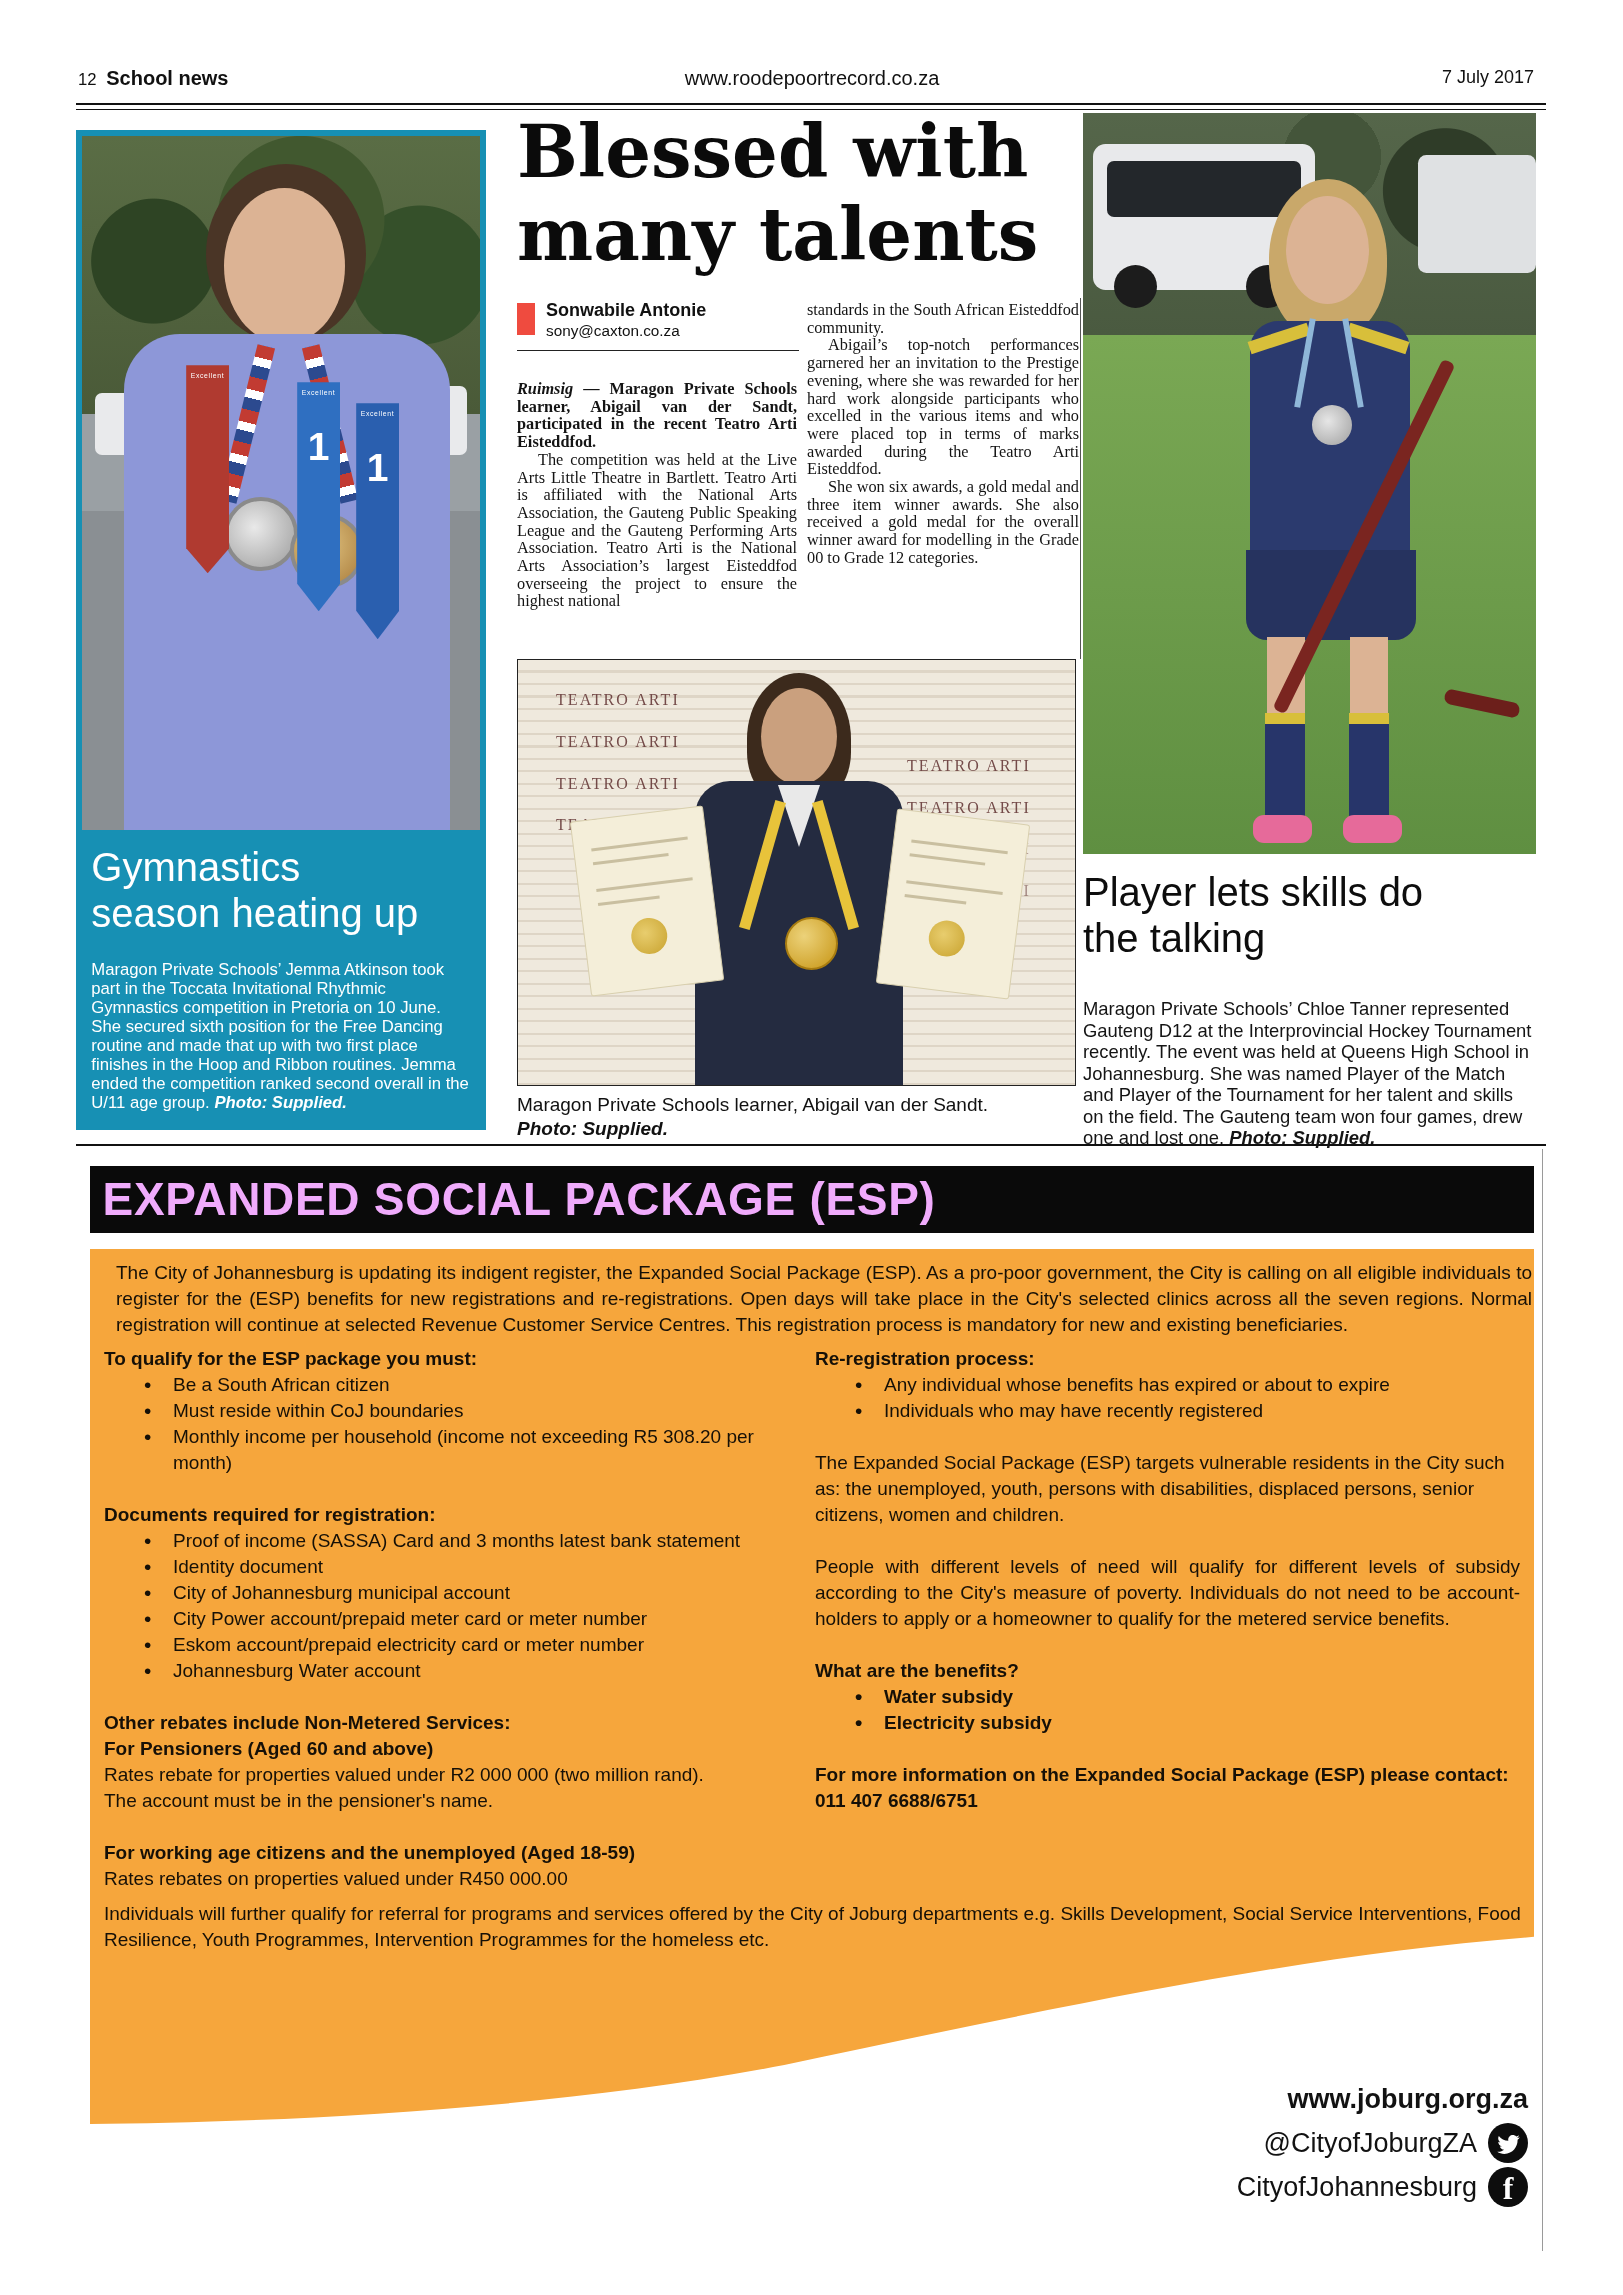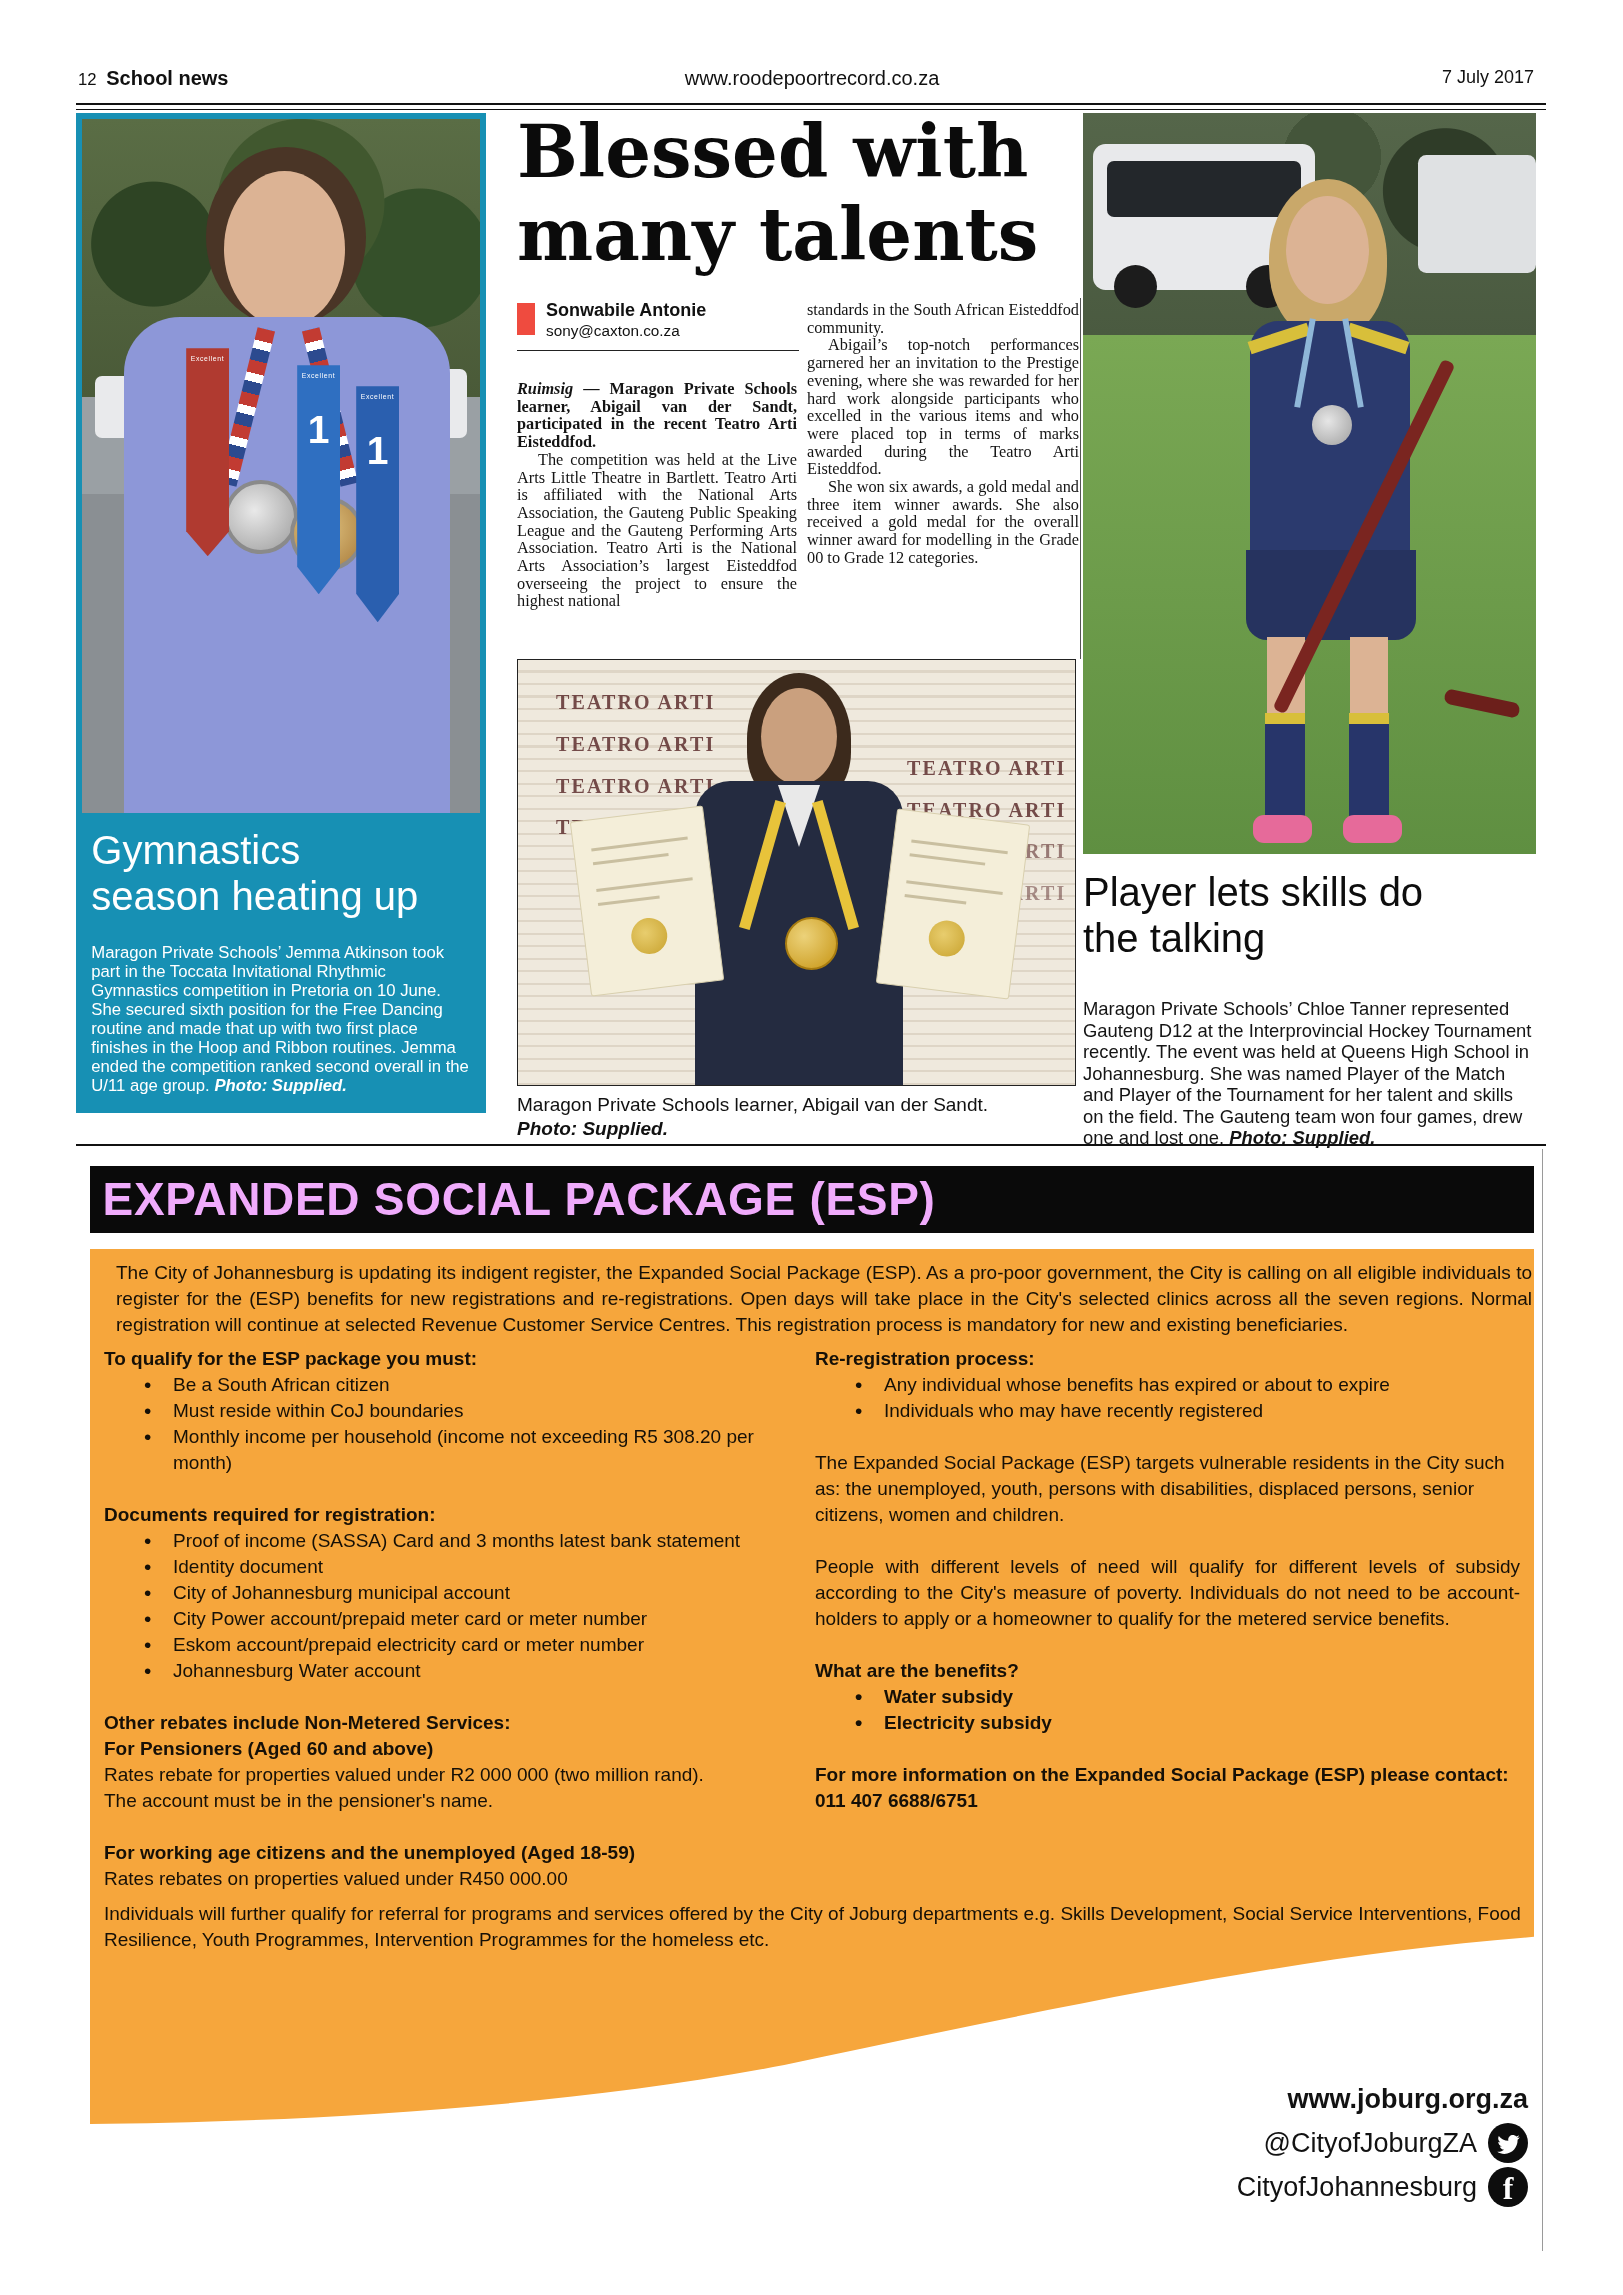--- a/index.html
+++ b/index.html
@@ -9,21 +9,21 @@
   
   .hdr-left{position:absolute;left:78px;top:67px;font-size:18px;}
   .hdr-pageno{font-size:16.7px;margin-right:9.7px;}
   .hdr-section{font-weight:bold;font-size:20px;text-align:center;}
   .hdr-center{position:absolute;left:0;top:67px;width:1624px;text-align:center;font-size:20px;}
   .hdr-right{position:absolute;right:90px;top:67px;font-size:18px;}
   .hdr-rule{position:absolute;left:76px;top:103px;width:1470px;height:4.2px;
             border-top:2.1px solid #111;border-bottom:0.7px solid #111;}
 
   
-  .teal-panel{position:absolute;left:76px;top:113px;width:410px;height:1000px;background:#1790B4;}
+  .teal-panel{position:absolute;left:76px;top:130px;width:410px;height:1000px;background:#1790B4;}
   .photo-frame{position:absolute;overflow:hidden;}
   .gym-photo{left:6.2px;top:6.2px;width:398px;height:694px;background:#8a8f93;}
   .gp-trees{position:absolute;left:0;top:0;width:100%;height:40%;
             background:radial-gradient(circle at 18% 45%,#2e4424 0 62px,transparent 63px),
                        radial-gradient(circle at 55% 30%,#41582f 0 83px,transparent 84px),
                        radial-gradient(circle at 85% 50%,#35502a 0 69px,transparent 70px),
                        linear-gradient(#5a6d45,#4a5a38);}
   .gp-lot{position:absolute;left:0;top:40%;width:100%;height:14%;background:#9aa0a4;}
   .gp-car{position:absolute;background:#e9eaec;border-radius:7px;}
   .gp-car.c1{left:12.5px;top:257px;width:104px;height:62px;}
@@ -59,22 +59,22 @@
   .art-col p.ind{text-indent:21px;}
   .col1{left:517px;top:380px;width:280px;height:279px;overflow:hidden;}
   .col2{left:807px;top:301px;width:272px;height:358px;overflow:hidden;}
   .lead{font-weight:bold;}
   .lead .place{font-style:italic;}
   .col-rule{position:absolute;left:1080px;top:298px;width:1.4px;height:361px;background:#555;}
 
   
   .cert-photo{left:517px;top:659px;width:557px;height:425px;border:1.4px solid #222;
               background:repeating-linear-gradient(180deg,#efe9dd 0 10.4px,#ded5c6 10.4px 12.5px);}
-  .ta-word{position:absolute;font-family:"Liberation Serif",serif;font-weight:bold;
-           color:#5f3030;font-size:20px;letter-spacing:2.1px;opacity:.85;}
+  .ta-word{position:absolute;font-family:"Liberation Serif",serif;font-weight:normal;
+           color:#5f3030;font-size:16px;letter-spacing:2.1px;opacity:.85;}
   .cp-girl-hair{position:absolute;left:229px;top:12.5px;width:104px;height:132px;border-radius:50% 50% 40% 40%;background:#3c2a1c;}
   .cp-girl-face{position:absolute;left:243px;top:28px;width:76px;height:97px;border-radius:50%;background:#caa07e;}
   .cp-blazer{position:absolute;left:177px;top:121px;width:208px;height:305px;border-radius:35px 35px 0 0;background:#242b40;}
   .cp-shirt{position:absolute;left:260px;top:125px;width:42px;height:62px;background:#e9e9e9;
             clip-path:polygon(0 0,100% 0,50% 100%);}
   .cp-medal-rib{position:absolute;width:11px;height:132px;background:#e8c33a;}
   .cp-medal{position:absolute;left:267px;top:257px;width:49px;height:49px;border-radius:50%;
             background:radial-gradient(circle at 35% 35%,#ecd27a,#c79514);border:2.8px solid #a87c10;}
   .cert{position:absolute;width:132px;height:174px;background:#f4eed9;border:1.4px solid #d8cfae;border-radius:2.8px;}
   .cert .seal{position:absolute;left:46px;top:104px;width:36px;height:36px;border-radius:50%;

